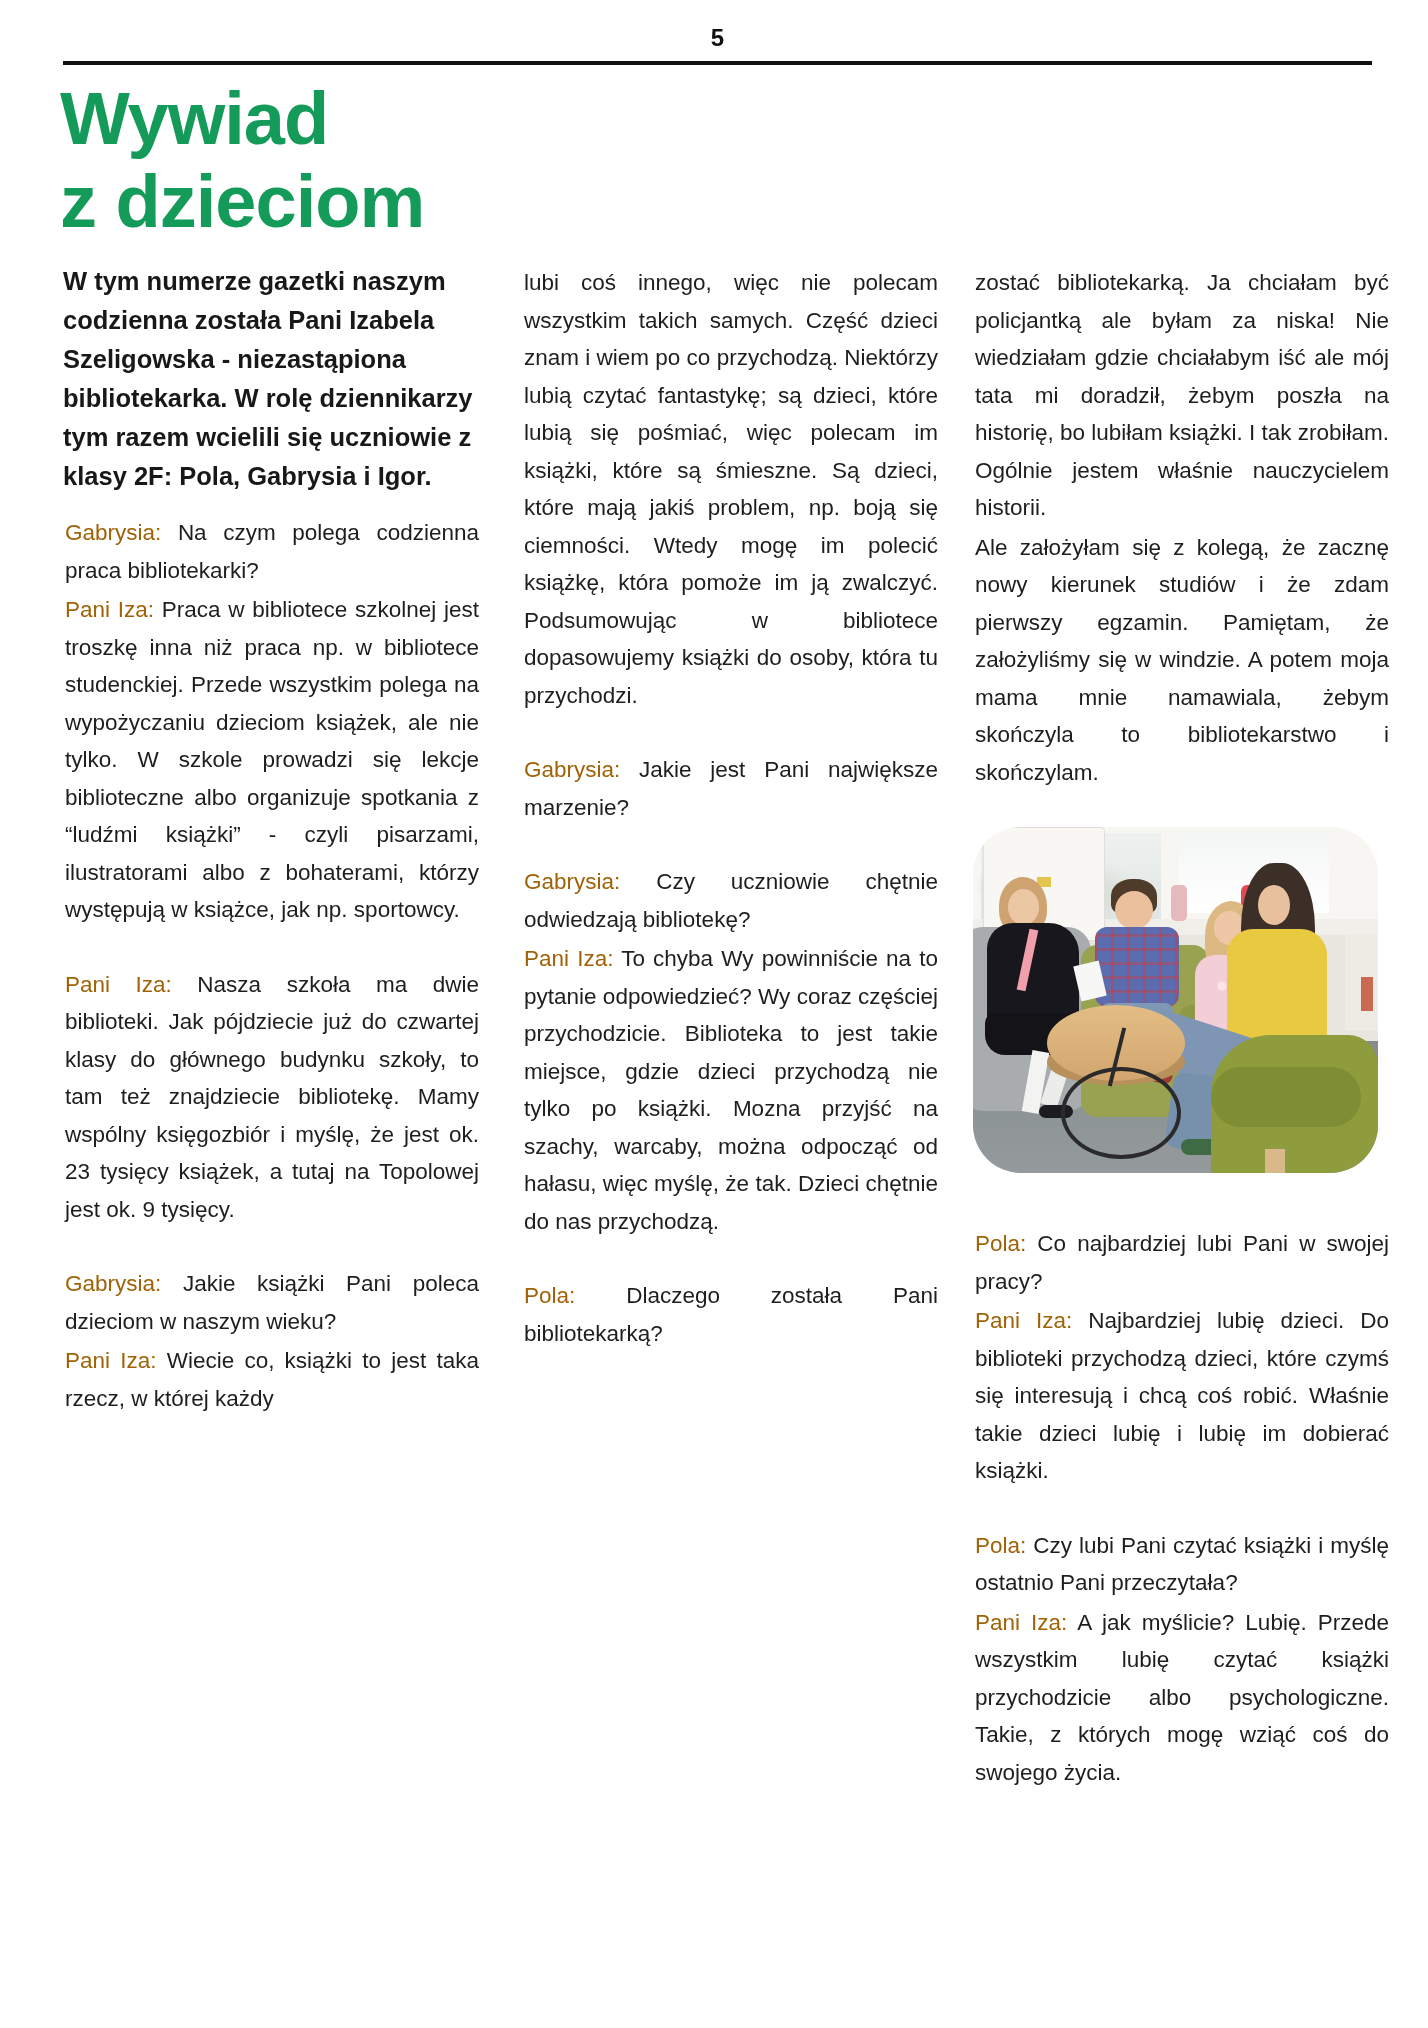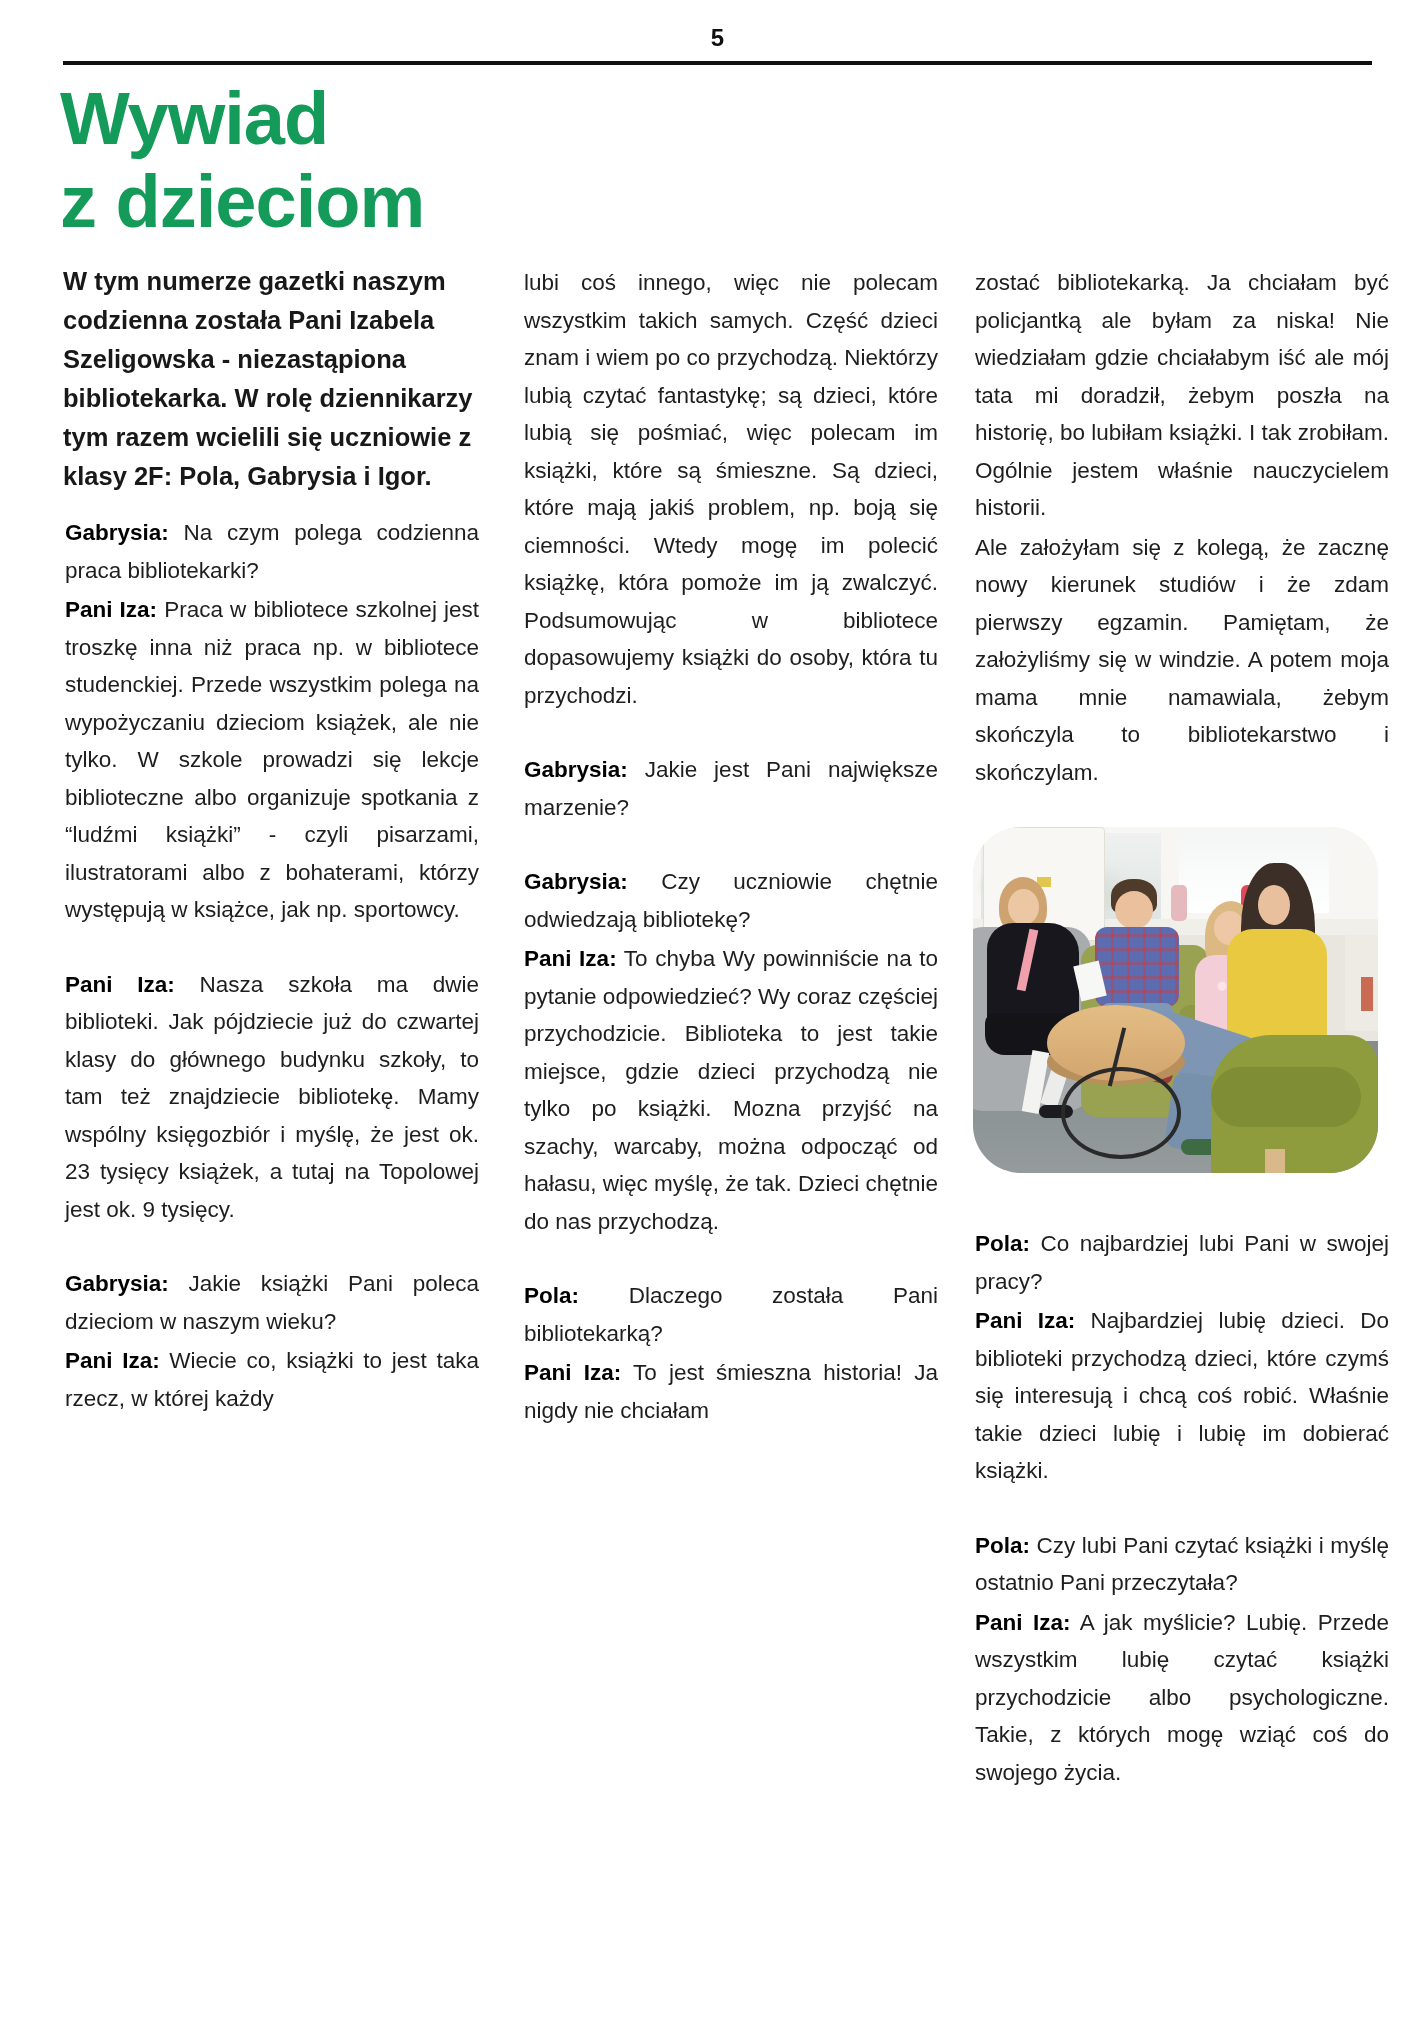--- a/index.html
+++ b/index.html
@@ -26,21 +26,21 @@
   .col1{left:63px;}
   .col2{left:522px;}
   .col3{left:973px;}
   .intro{
     margin:0 0 18px 0;font-weight:bold;font-size:25.5px;line-height:39px;
     text-align:left;color:#181818;
   }
   .qa-block{margin:0 0 37px 0;}
   .qa-block:last-child{margin-bottom:0;}
   .para{margin:2px;text-align:justify;}
-  .para strong{font-weight:bold;color:#000000;}
+  .para strong{font-weight:normal;color:#a16207;}
   
   .photo{
     position:relative;width:405px;height:346px;margin:36px 0 52px 0;
     border-radius:48px;overflow:hidden;background:#efece8;
   }
   .photo *{position:absolute;}
   .ph-window{left:0;top:0;width:405px;height:104px;background:#f7f6f2;}
   .ph-pane1{left:8px;top:6px;width:180px;height:86px;background:linear-gradient(180deg,#eef1f0,#dfe5e3);}
   .ph-pane2{left:206px;top:6px;width:150px;height:80px;background:linear-gradient(180deg,#f4f6f5,#ffffff);}
   .ph-trees{left:10px;top:28px;width:150px;height:62px;border-radius:50%;
@@ -134,21 +134,20 @@
       </div>
       <div class="qa-block">
         <p class="para"><strong>Gabrysia:</strong> <span>Jakie jest Pani największe marzenie?</span></p>
       </div>
       <div class="qa-block">
         <p class="para"><strong>Gabrysia:</strong> <span>Czy uczniowie chętnie odwiedzają bibliotekę?</span></p>
         <p class="para"><strong>Pani Iza:</strong> <span>To chyba Wy powinniście na to pytanie odpowiedzieć? Wy coraz częściej przychodzicie. Biblioteka to jest takie miejsce, gdzie dzieci przychodzą nie tylko po książki. Mozna przyjść na szachy, warcaby, można odpocząć od hałasu, więc myślę, że tak. Dzieci chętnie do nas przychodzą.</span></p>
       </div>
       <div class="qa-block">
         <p class="para"><strong>Pola:</strong> <span>Dlaczego została Pani bibliotekarką?</span></p>
-        <p class="para"><strong>Pani Iza:</strong> <span>To jest śmieszna historia! Ja nigdy nie chciałam</span></p>
       </div>
     </div>
 </section>
 
 <section class="col col3">
   <div id="col3-top-blocks">
       <div class="qa-block">
         <p class="para"><span>zostać bibliotekarką. Ja chciałam być policjantką ale byłam za niska! Nie wiedziałam gdzie chciałabym iść ale mój tata mi doradził, żebym poszła na historię, bo lubiłam książki. I tak zrobiłam. Ogólnie jestem właśnie nauczycielem historii.</span></p>
         <p class="para"><span>Ale założyłam się z kolegą, że zacznę nowy kierunek studiów i że zdam pierwszy egzamin. Pamiętam, że założyliśmy się w windzie. A potem moja mama mnie namawiala, żebym skończyla to bibliotekarstwo i skończylam.</span></p>
       </div>

